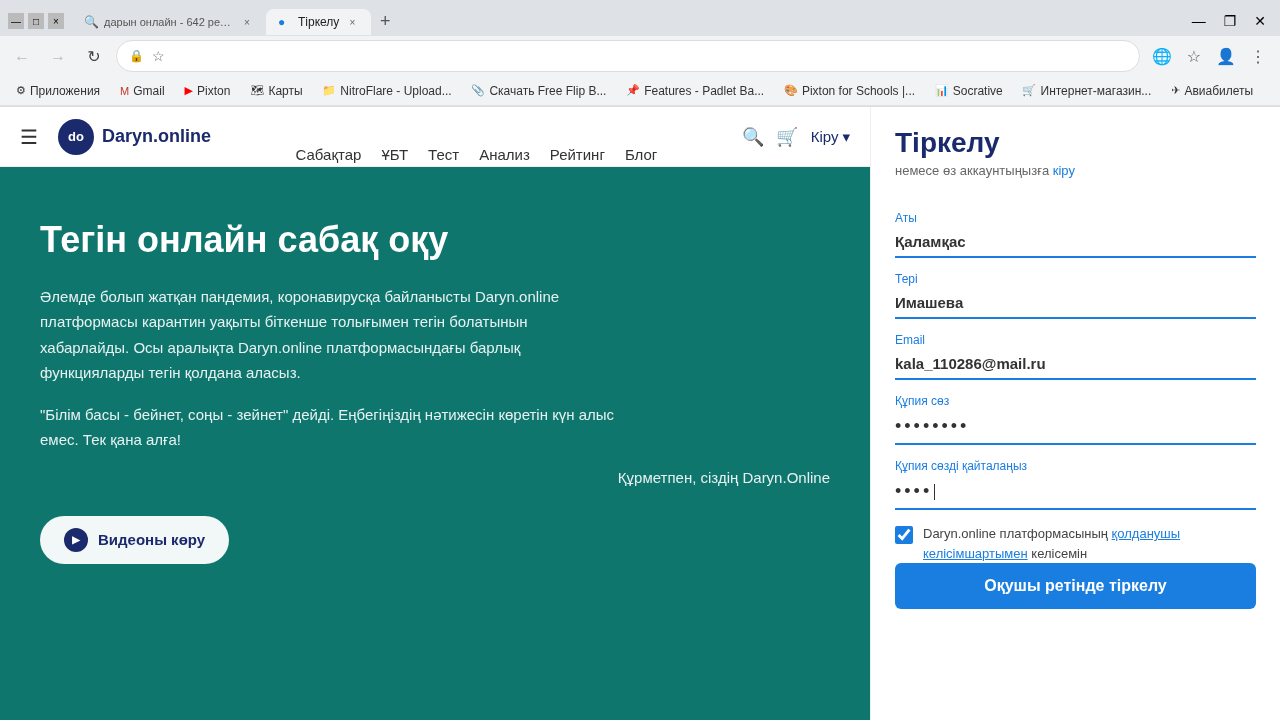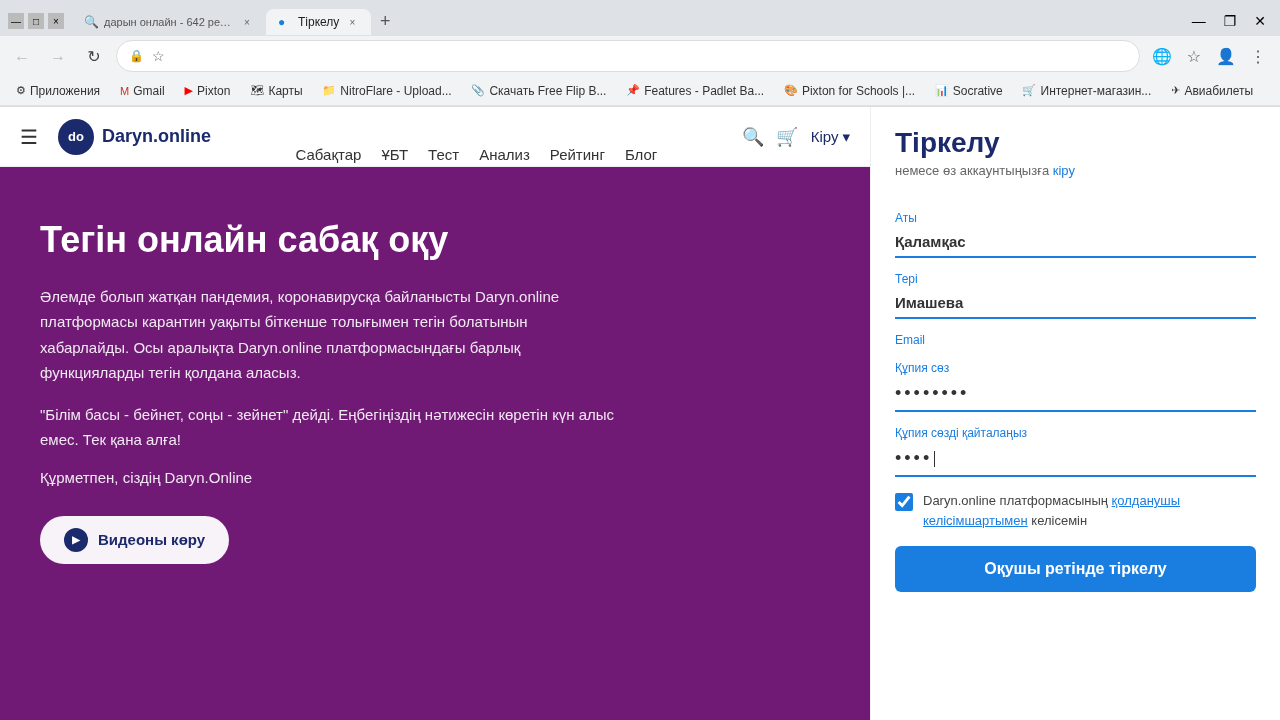--- a/index.html
+++ b/index.html
@@ -241,21 +241,21 @@
       color: #1a2a6c;
       font-size: 15px;
       cursor: pointer;
       display: flex;
       align-items: center;
       gap: 4px;
     }
 
     
     .hero-section {
-      background: #701a75;
+      background: #0f766e;
       padding: 50px 40px;
       color: #fff;
       height: calc(100% - 60px);
       position: relative;
     }
     .hero-title {
       font-size: 36px;
       font-weight: bold;
       color: #fff;
       line-height: 1.3;
@@ -273,20 +273,21 @@
       font-size: 15px;
       color: rgba(255,255,255,0.9);
       line-height: 1.7;
       max-width: 580px;
       margin-bottom: 16px;
     }
     .hero-sign {
       font-size: 15px;
       color: rgba(255,255,255,0.9);
       margin-bottom: 30px;
+      text-align: right;
     }
     .video-btn {
       display: inline-flex;
       align-items: center;
       gap: 10px;
       background: rgba(255,255,255,0.95);
       color: #1a2a6c;
       border: none;
       border-radius: 30px;
       padding: 12px 24px;
@@ -345,21 +346,20 @@
       font-size: 15px;
       color: #333;
       outline: none;
       background: transparent;
       font-weight: bold;
     }
     .checkbox-row {
       display: flex;
       align-items: flex-start;
       gap: 10px;
-      margin-bottom: 16px;
     }
     .checkbox-input {
       width: 18px;
       height: 18px;
       accent-color: #1a7de0;
       flex-shrink: 0;
       margin-top: 2px;
     }
     .checkbox-label {
       font-size: 13px;
@@ -547,20 +547,21 @@
       <input class="form-input" type="text" value="Қаламқас" style="">
     </div>
 
     <div class="form-group">
       <label class="form-label">Тері</label>
       <input class="form-input" type="text" value="Имашева" style="">
     </div>
 
     <div class="form-group">
       <label class="form-label">Email</label>
+      <input class="form-input" type="email" value="kala_110286@mail.ru" style="">
     </div>
 
 
     <div class="form-group">
       <label class="form-label">Құпия сөз</label>
       <div style="border-bottom: 2px solid #1a7de0; padding: 6px 0;">
         <span class="password-dots">••••••••</span>
       </div>
     </div>
 

